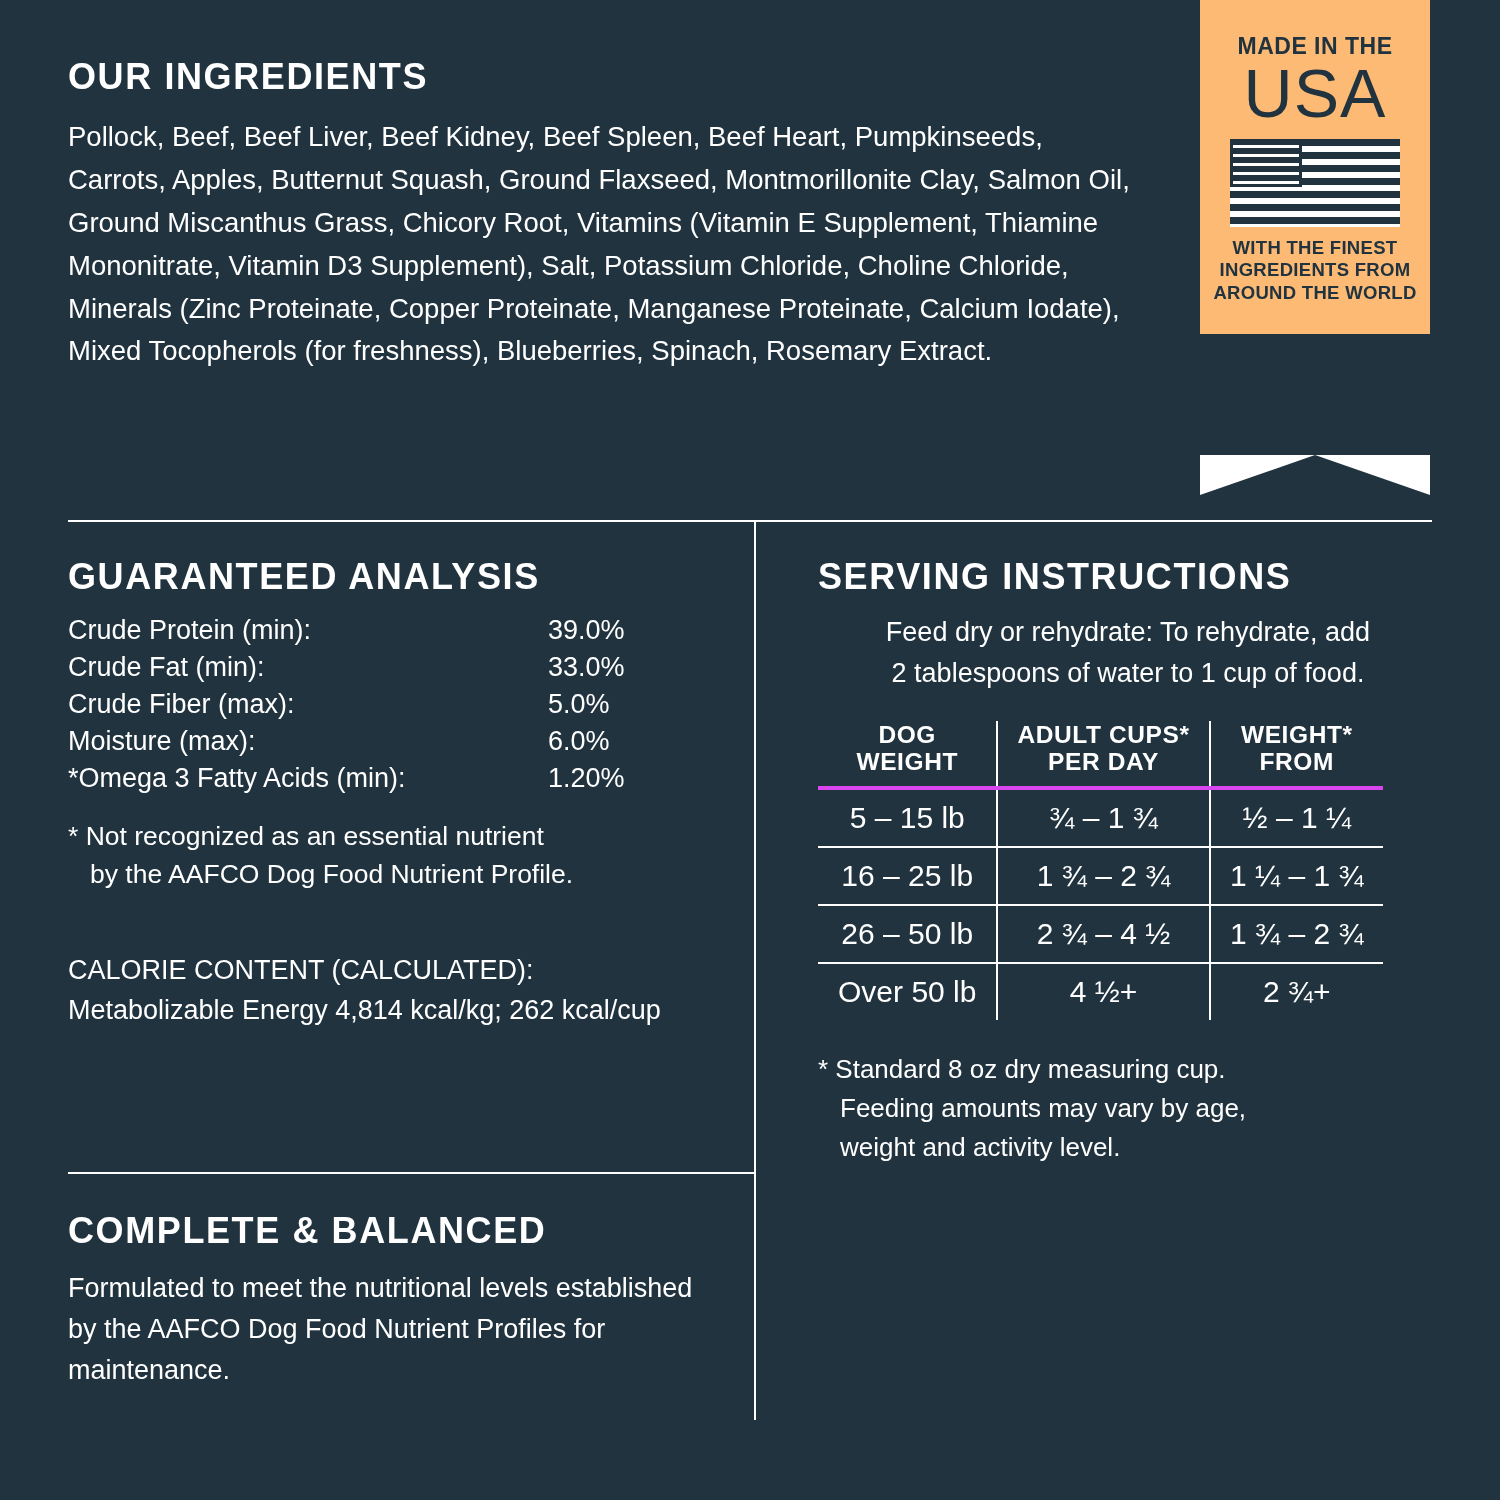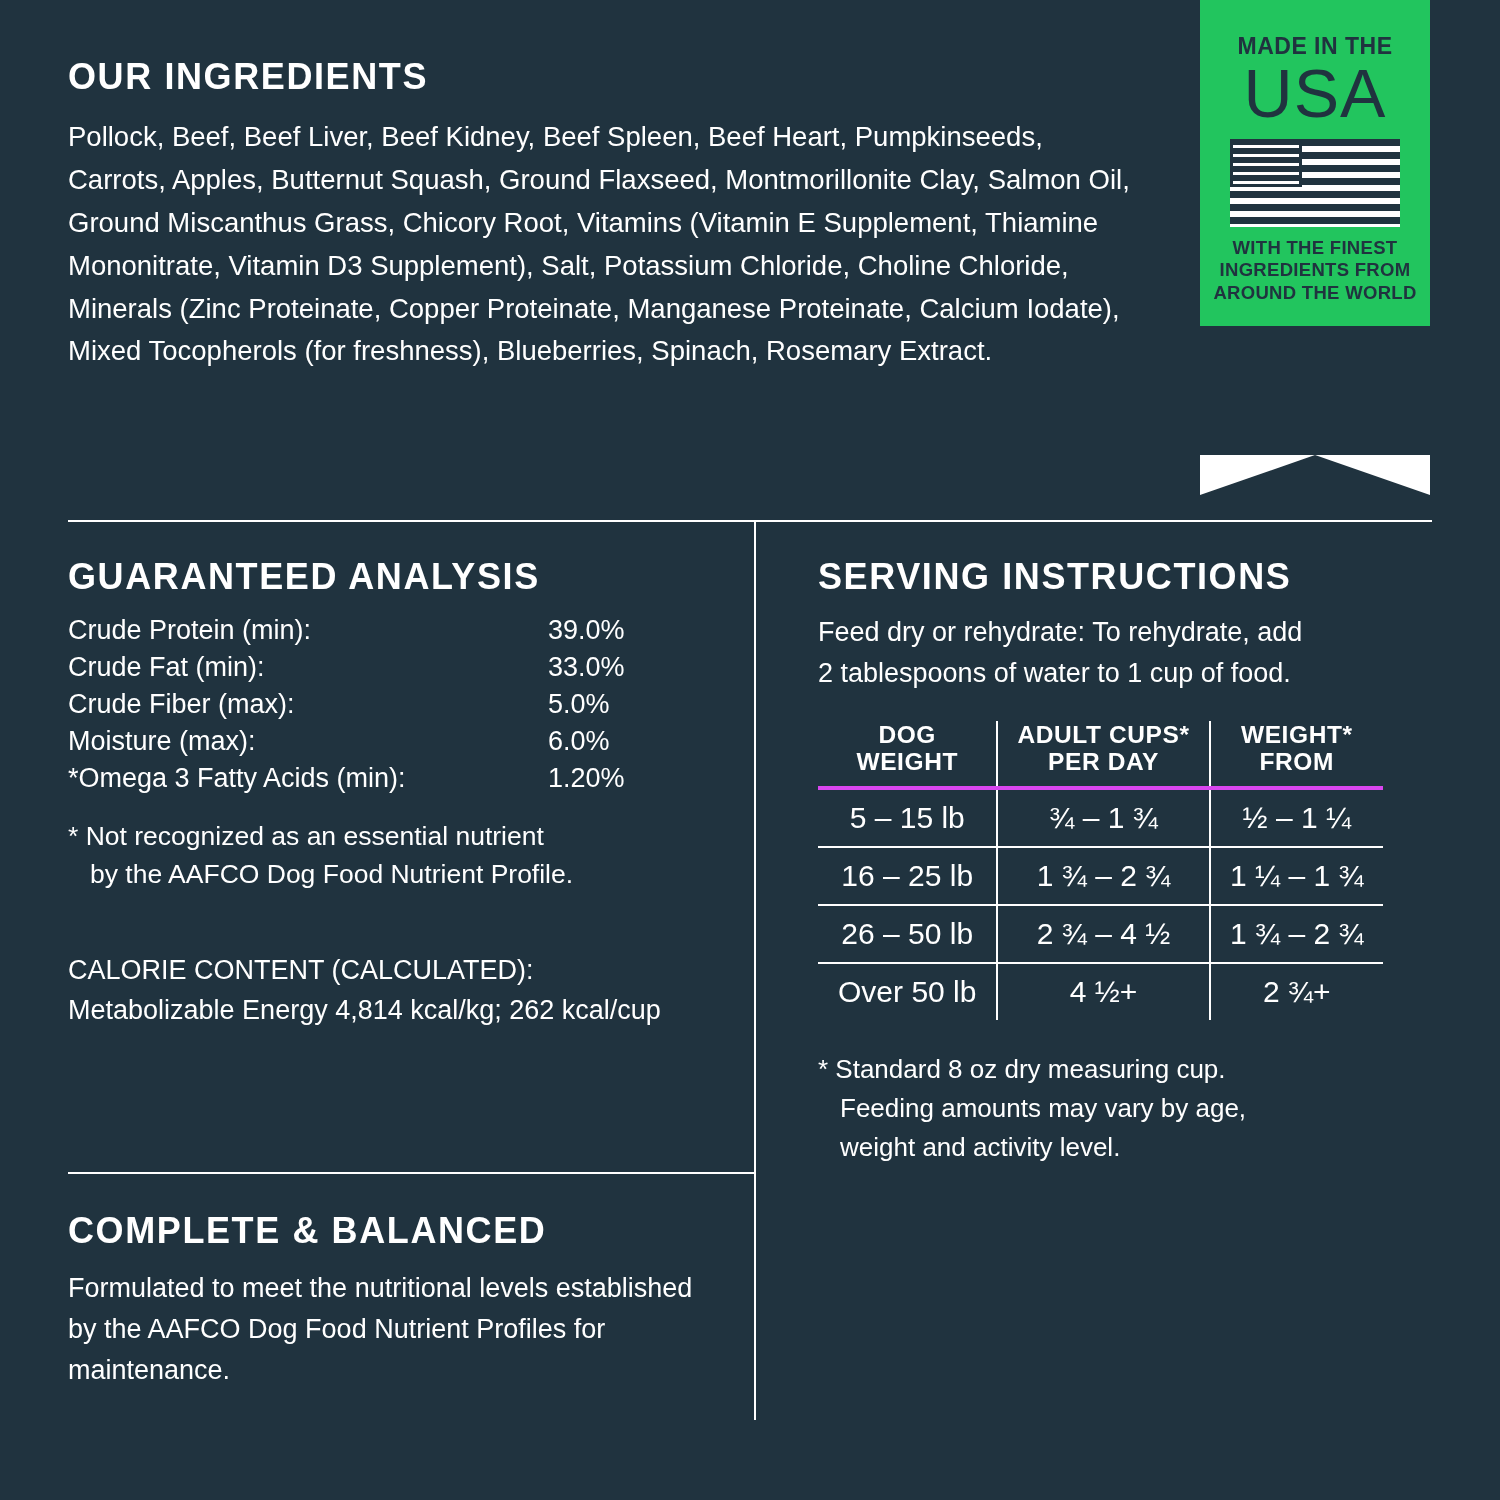--- a/index.html
+++ b/index.html
@@ -20,24 +20,24 @@
     height: 1500px;
     box-sizing: border-box;
   }
 
   
   .usa-badge {
     position: absolute;
     top: 0;
     left: 1200px;
     width: 230px;
-    background: #22c55e;
+    background: #fdba74;
     color: #20333f;
     text-align: center;
-    padding: 34px 10px 4px 10px;
+    padding: 34px 10px 12px 10px;
     box-sizing: border-box;
   }
   .usa-badge .made-in {
     font-size: 23px;
     font-weight: bold;
     letter-spacing: 0.5px;
     line-height: 1.05;
   }
   .usa-badge .usa {
     font-size: 68px;
@@ -166,21 +166,21 @@
   #balanced .section-title { margin-bottom: 16px; }
   #balanced .body-text { font-size: 27px; line-height: 1.52; }
 
   
   #serving {
     position: absolute;
     left: 818px;
     top: 556px;
     width: 620px;
   }
-  #serving .body-text { font-size: 27px; line-height: 1.5; }
+  #serving .body-text { font-size: 27px; line-height: 1.5; text-align: center; }
 
   .feed-table {
     margin-top: 28px;
     width: 565px;
     border-collapse: collapse;
     font-size: 25px;
     font-weight: 300;
     text-align: center;
   }
   .feed-table th {

